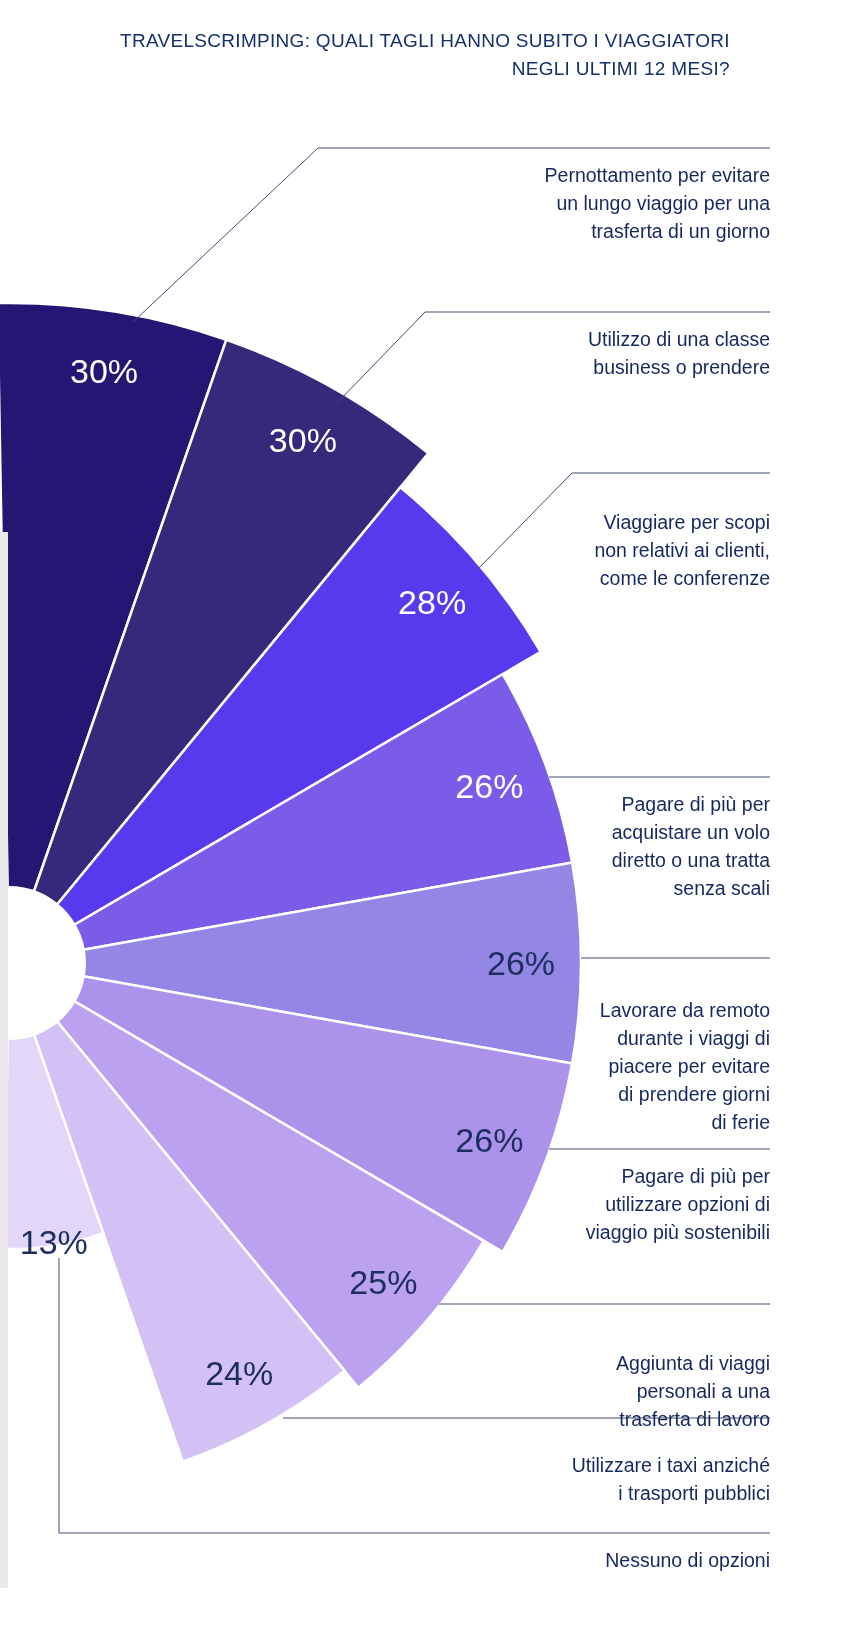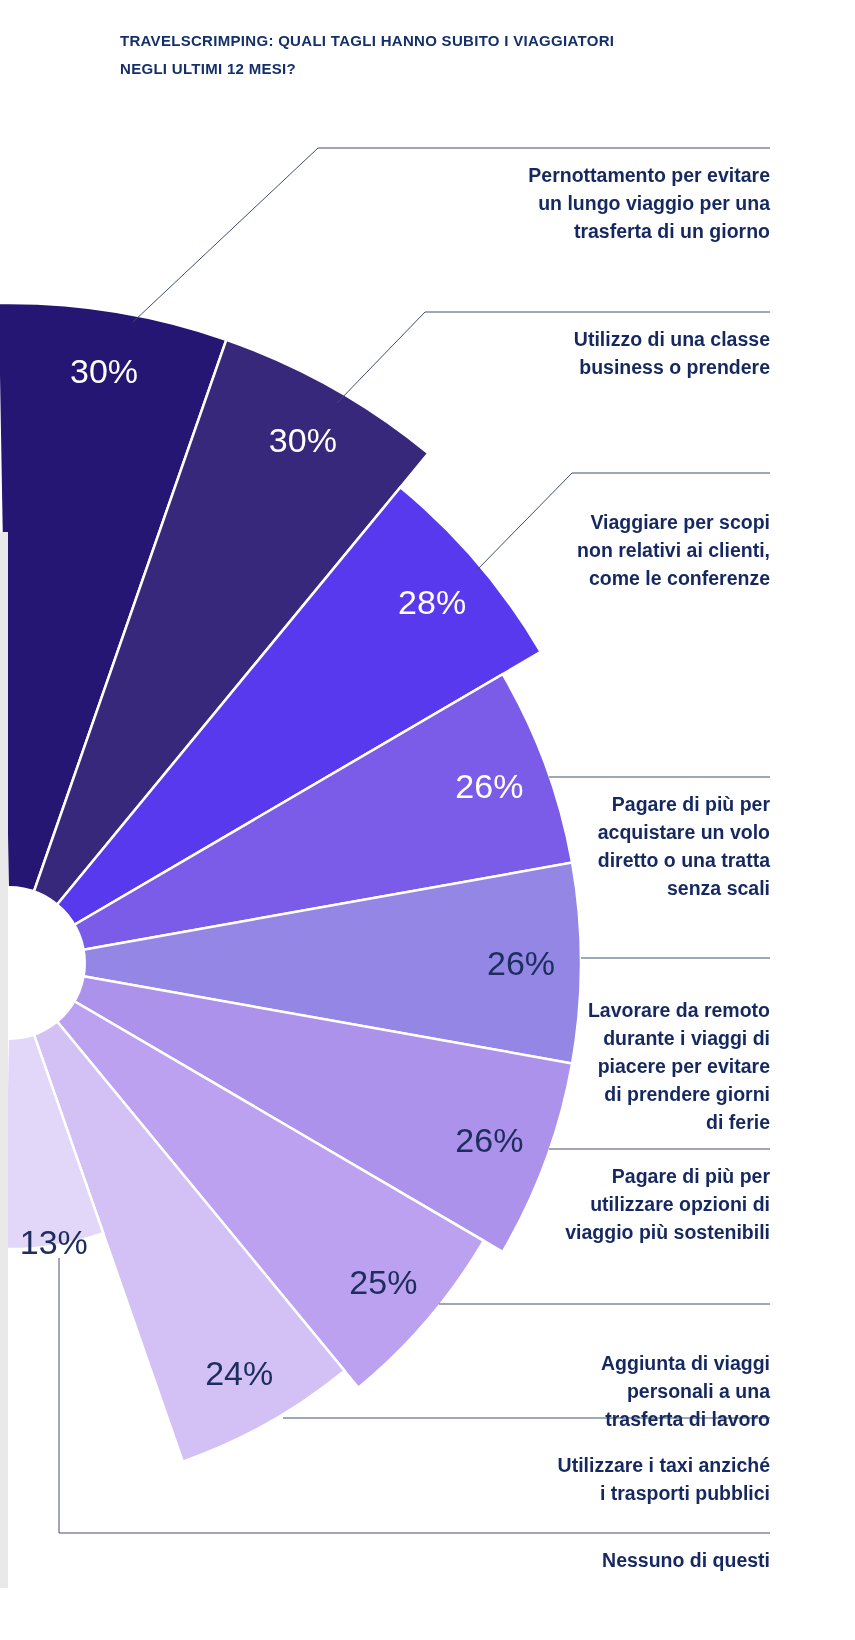--- a/index.html
+++ b/index.html
@@ -7,26 +7,26 @@
     position:relative;width:855px;height:1640px;overflow:hidden;
     font-family:"Liberation Sans",sans-serif;
   }
   #rose{position:absolute;left:0;top:0;z-index:1;}
   .left-strip{
     position:absolute;left:0;top:532px;width:8px;height:1056px;
     background:#e9e9e9;z-index:2;
   }
   .page-title{
     position:absolute;left:120px;top:27px;z-index:3;
-    font-size:15px;font-weight:700;line-height:28px;letter-spacing:.3px;
-    color:#14306b;white-space:pre-line;
+    font-size:19px;font-weight:400;line-height:28px;letter-spacing:.3px;
+    color:#14306b;white-space:pre-line;text-align:right;
   }
   .callout{
     position:absolute;right:85px;z-index:3;
-    font-size:19.5px;font-weight:700;line-height:28px;
+    font-size:19.5px;font-weight:400;line-height:28px;
     color:#15285f;text-align:right;white-space:pre-line;
   }
   #rose text.pct{
     font-family:"Liberation Sans",sans-serif;
     font-size:34px;font-weight:400;
   }
 </style>
 </head>
 <body>
 
@@ -84,13 +84,13 @@
 di prendere giorni
 di ferie</div>
 <div class="callout" style="top:1162px">Pagare di più per
 utilizzare opzioni di
 viaggio più sostenibili</div>
 <div class="callout" style="top:1349px">Aggiunta di viaggi
 personali a una
 trasferta di lavoro</div>
 <div class="callout" style="top:1451px">Utilizzare i taxi anziché
 i trasporti pubblici</div>
-<div class="callout" style="top:1546px">Nessuno di questi</div>
+<div class="callout" style="top:1546px">Nessuno di opzioni</div>
 
 </body></html>

